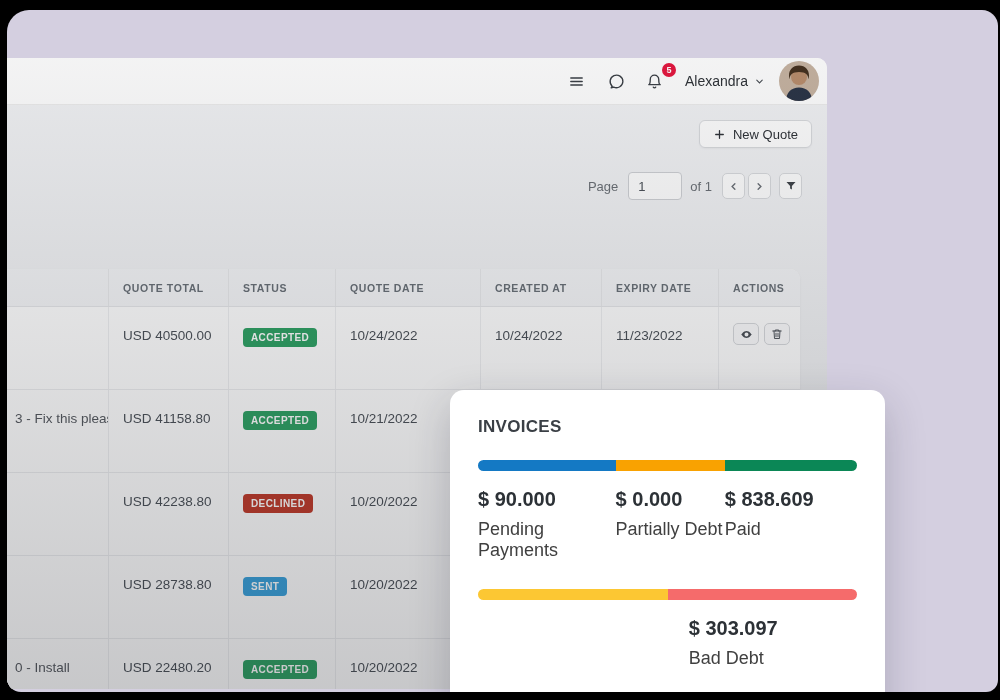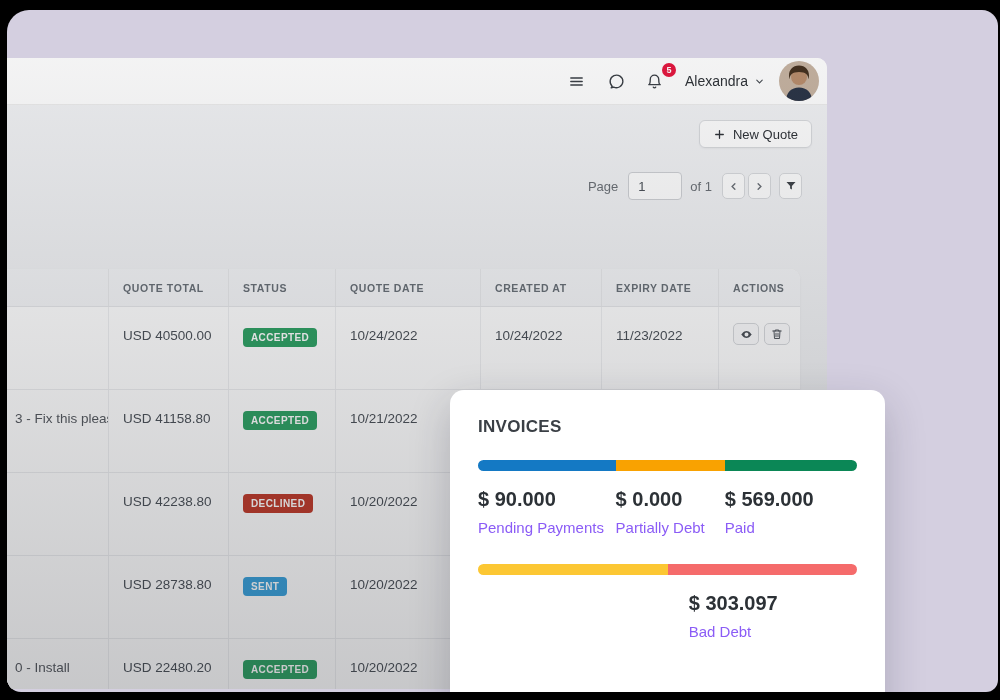--- a/index.html
+++ b/index.html
@@ -41,21 +41,21 @@
   
   .dim { position:absolute; left:0; top:48px; width:820px; height:631px; border-radius:0 10px 10px 0; background:linear-gradient(180deg, rgba(22,24,32,0.05) 0%, rgba(22,24,32,0.24) 100%); z-index:2; pointer-events:none; }
 
   
   .inv-card { position:absolute; left:443px; top:380px; width:435px; height:348px; background:#fff; border-radius:14px; box-shadow:0 14px 40px rgba(30,30,55,0.22); z-index:3; padding:27px 28px; }
   .inv-title { font-size:17px; font-weight:bold; color:#3a3f45; letter-spacing:0.3px; }
   .seg-bar { display:flex; height:11px; border-radius:6px; overflow:hidden; margin-top:23px; }
   .seg { height:100%; }
   .stats { display:flex; margin-top:17px;justify-content:space-between; }
   .stat-amount { font-size:20px; font-weight:600; color:#2c3136; }
-  .stat-label { font-size:15px; color:#8b5cf6; margin-top:8px; }
+  .stat-label { font-size:18px; color:#404040; margin-top:8px; }
   .stats-top .stat:nth-child(1) { width:36.3%; }
   .stats-top .stat:nth-child(2) { width:28.8%; }
   .stats-top .stat:nth-child(3) { width:34.9%; }
   .bar-bottom { margin-top:28px; }
   .stats-bottom .stat:nth-child(1) { width:55.6%; }
   .stats-bottom .stat:nth-child(2) { width:44.4%; }
 </style>
 </head>
 <body>
 
@@ -231,21 +231,21 @@
     <div class="stats stats-top">
       <div class="stat">
         <div class="stat-amount">$ 90.000</div>
         <div class="stat-label">Pending Payments</div>
       </div>
       <div class="stat">
         <div class="stat-amount">$ 0.000</div>
         <div class="stat-label">Partially Debt</div>
       </div>
       <div class="stat">
-        <div class="stat-amount">$ 569.000</div>
+        <div class="stat-amount">$ 838.609</div>
         <div class="stat-label">Paid</div>
       </div>
     </div>
 
     <div class="seg-bar bar-bottom">
       <span class="seg" style="width: 50%; background: rgb(252, 199, 51);"></span>
       <span class="seg" style="width: 50%; background: rgb(245, 107, 107);"></span>
     </div>
 
     <div class="stats stats-bottom">

